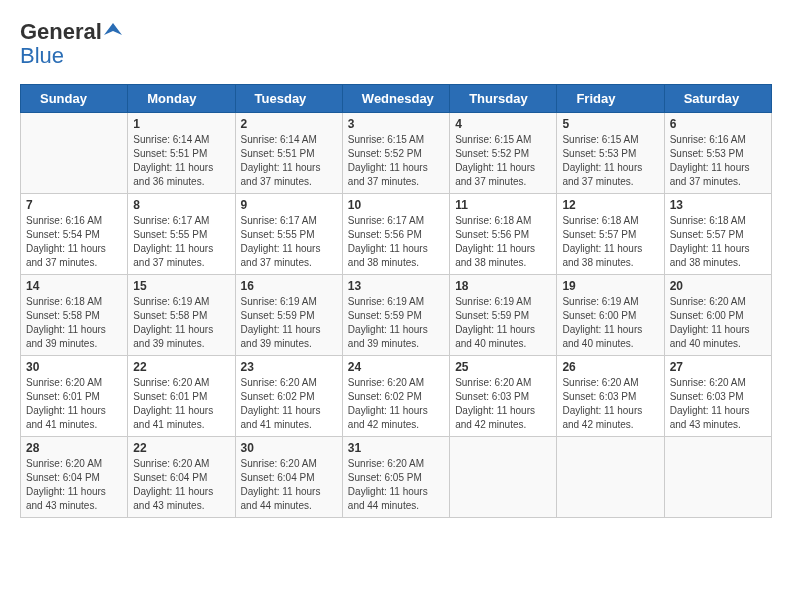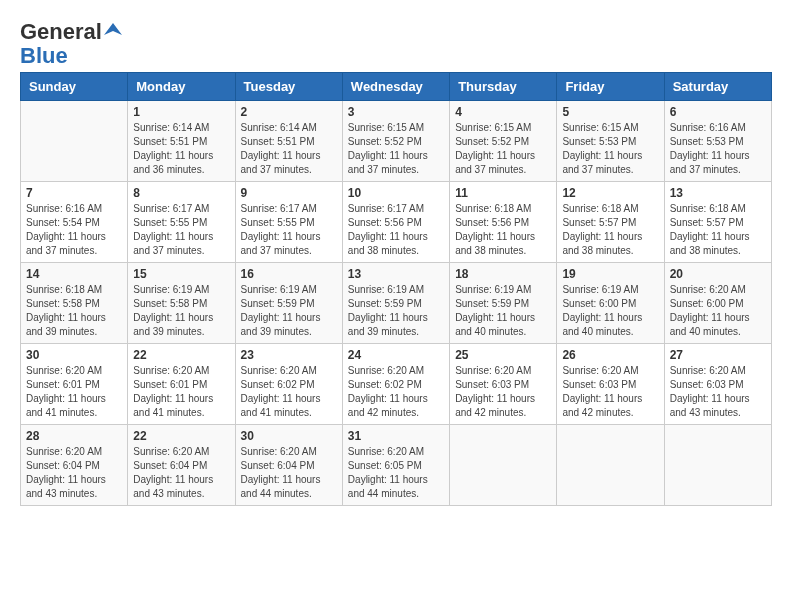--- a/index.html
+++ b/index.html
@@ -7,36 +7,36 @@
       font-family: Arial, sans-serif;
       background: #fff;
       width: 792px;
       min-height: 612px;
       padding: 20px;
     }
     .header {
       display: flex;
       justify-content: space-between;
       align-items: flex-start;
-      margin-bottom: 4px;
+      margin-bottom: 16px;
     }
     .logo {
       display: flex;
       flex-direction: column;
       align-items: flex-start;
     }
     .logo-general {
       font-size: 22px;
       font-weight: bold;
       color: #333;
       line-height: 1.1;
     }
     .logo-blue {
       font-size: 22px;
-      font-weight: bold;
+      font-weight: normal;
       color: #2a6db5;
       line-height: 1.1;
     }
     .logo-row {
       display: flex;
       align-items: center;
     }
     .title-block {
       text-align: right;
     }
@@ -54,21 +54,21 @@
     table {
       width: 100%;
       border-collapse: collapse;
       table-layout: fixed;
     }
     thead tr th {
       background-color: #2a6db5;
       color: #fff;
       font-size: 13px;
       font-weight: bold;
-      padding: 6px 8px;
+      padding: 6px 19px;
       text-align: left;
       border: 1px solid #1a5a9a;
     }
     tbody tr td {
       border: 1px solid #ccc;
       vertical-align: top;
       padding: 4px 5px;
       font-size: 10.5px;
       color: #333;
       height: 80px;

